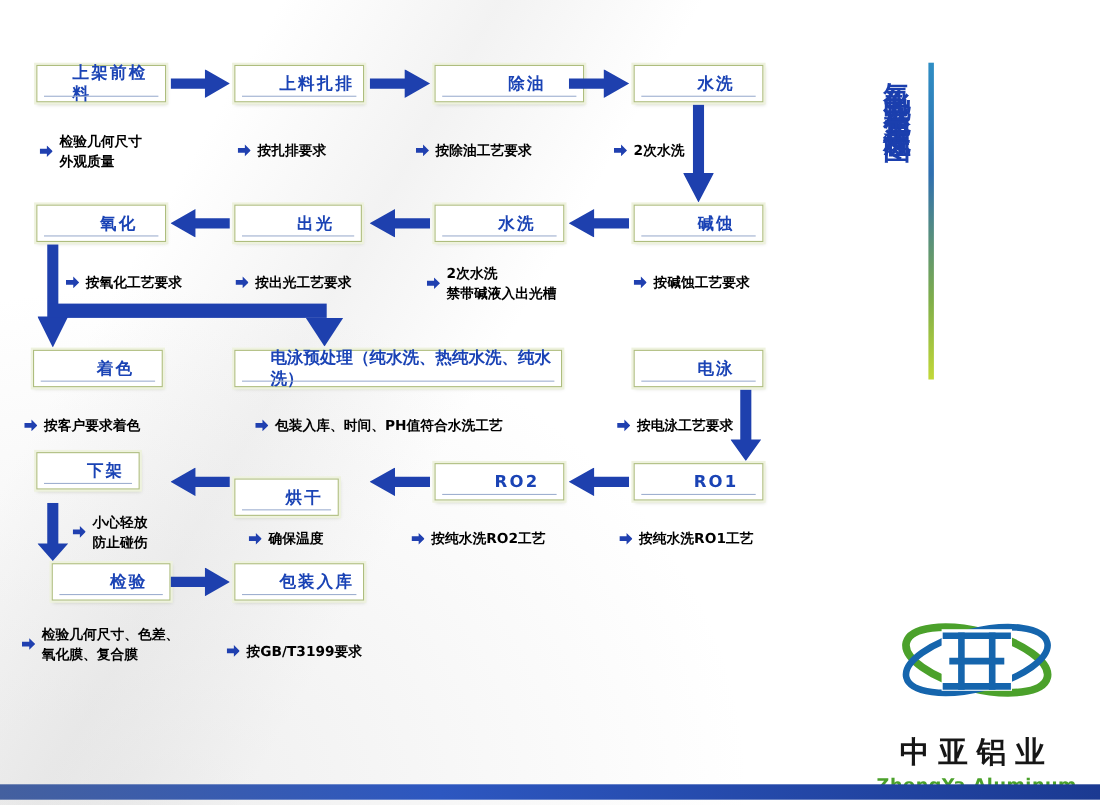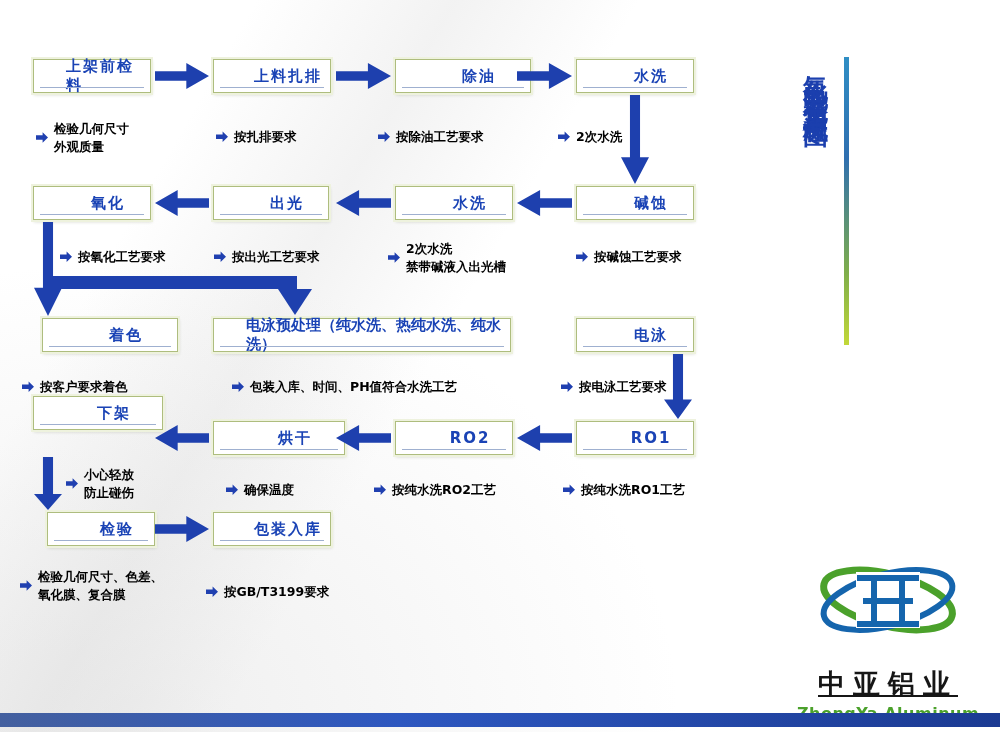--- a/index.html
+++ b/index.html
@@ -34,21 +34,21 @@
   .note .marker{width:12px;height:12px;flex:0 0 12px;background:#2040b0;
     clip-path:polygon(0 32%,55% 32%,55% 6%,100% 50%,55% 94%,55% 68%,0 68%);}
   .note .txt{white-space:pre-line;line-height:1.4;}
   
   .vtitle{position:absolute;left:799px;top:55px;writing-mode:vertical-rl;text-orientation:upright;
     color:#1b3fae;font-weight:700;font-size:25px;letter-spacing:5px;}
   .vline{position:absolute;left:844px;top:57px;width:5px;height:288px;
     background:linear-gradient(180deg,#2f8ec4 0%,#2f6fb0 35%,#7fae4a 75%,#c2d838 100%);}
   
   .logo{position:absolute;left:780px;top:548px;width:216px;text-align:center;}
-  .logo-cn{font-size:27px;font-weight:800;letter-spacing:8px;color:#161616;margin-top:2px;text-decoration:underline;}
+  .logo-cn{font-size:27px;font-weight:800;letter-spacing:8px;color:#161616;margin-top:2px;}
   .logo-en{font-size:16px;font-weight:600;color:#4ba12b;letter-spacing:.5px;margin-top:2px;}
   .bottom-bar{position:absolute;left:0;top:713px;width:1000px;height:14px;
     background:linear-gradient(90deg,#44609f 0%,#2d57c0 40%,#1b3a92 100%);}
 </style>
 </head>
 <body>
 
 <div id="stage">
 
   <div class="fbox" style="left:33px;top:59px;width:118px">上架前检料</div>
@@ -104,41 +104,41 @@
     </div>
   <div class="note" style="left:576px;top:248px">
       <span class="marker"></span>
       <span class="txt">按碱蚀工艺要求</span>
     </div>
 
   <div class="arrow ad" style="left:34px;top:222px;width:28px;height:94px"></div>
   <div class="bar" style="left:45px;top:276px;width:252px;height:13px"></div>
   <div class="head-down" style="left:278px;top:289px;width:34px;height:26px"></div>
 
-  <div class="fbox" style="left:42px;top:318px;width:136px">着色</div>
+  <div class="fbox" style="left:30px;top:318px;width:118px">着色</div>
   <div class="fbox" style="left:213px;top:318px;width:298px;letter-spacing:0">电泳预处理（纯水洗、热纯水洗、纯水洗）</div>
   <div class="fbox" style="left:576px;top:318px;width:118px">电泳</div>
 
   <div class="note" style="left:22px;top:378px">
       <span class="marker"></span>
       <span class="txt">按客户要求着色</span>
     </div>
   <div class="note" style="left:232px;top:378px">
       <span class="marker"></span>
       <span class="txt">包装入库、时间、PH值符合水洗工艺</span>
     </div>
   <div class="note" style="left:561px;top:378px">
       <span class="marker"></span>
       <span class="txt">按电泳工艺要求</span>
     </div>
 
   <div class="arrow ad" style="left:664px;top:354px;width:28px;height:65px"></div>
 
-  <div class="fbox" style="left:33px;top:396px;width:130px">下架</div>
-  <div class="fbox" style="left:213px;top:421px;width:132px">烘干</div>
+  <div class="fbox" style="left:33px;top:411px;width:94px">下架</div>
+  <div class="fbox" style="left:213px;top:435px;width:95px">烘干</div>
   <div class="fbox" style="left:395px;top:421px;width:118px">RO2</div>
   <div class="fbox" style="left:576px;top:421px;width:118px">RO1</div>
 
   <div class="arrow al" style="left:517px;top:425px;width:55px;height:26px"></div>
   <div class="arrow al" style="left:336px;top:425px;width:55px;height:26px"></div>
   <div class="arrow al" style="left:155px;top:425px;width:54px;height:26px"></div>
 
   <div class="note" style="left:66px;top:466px">
       <span class="marker"></span>
       <span class="txt">小心轻放

